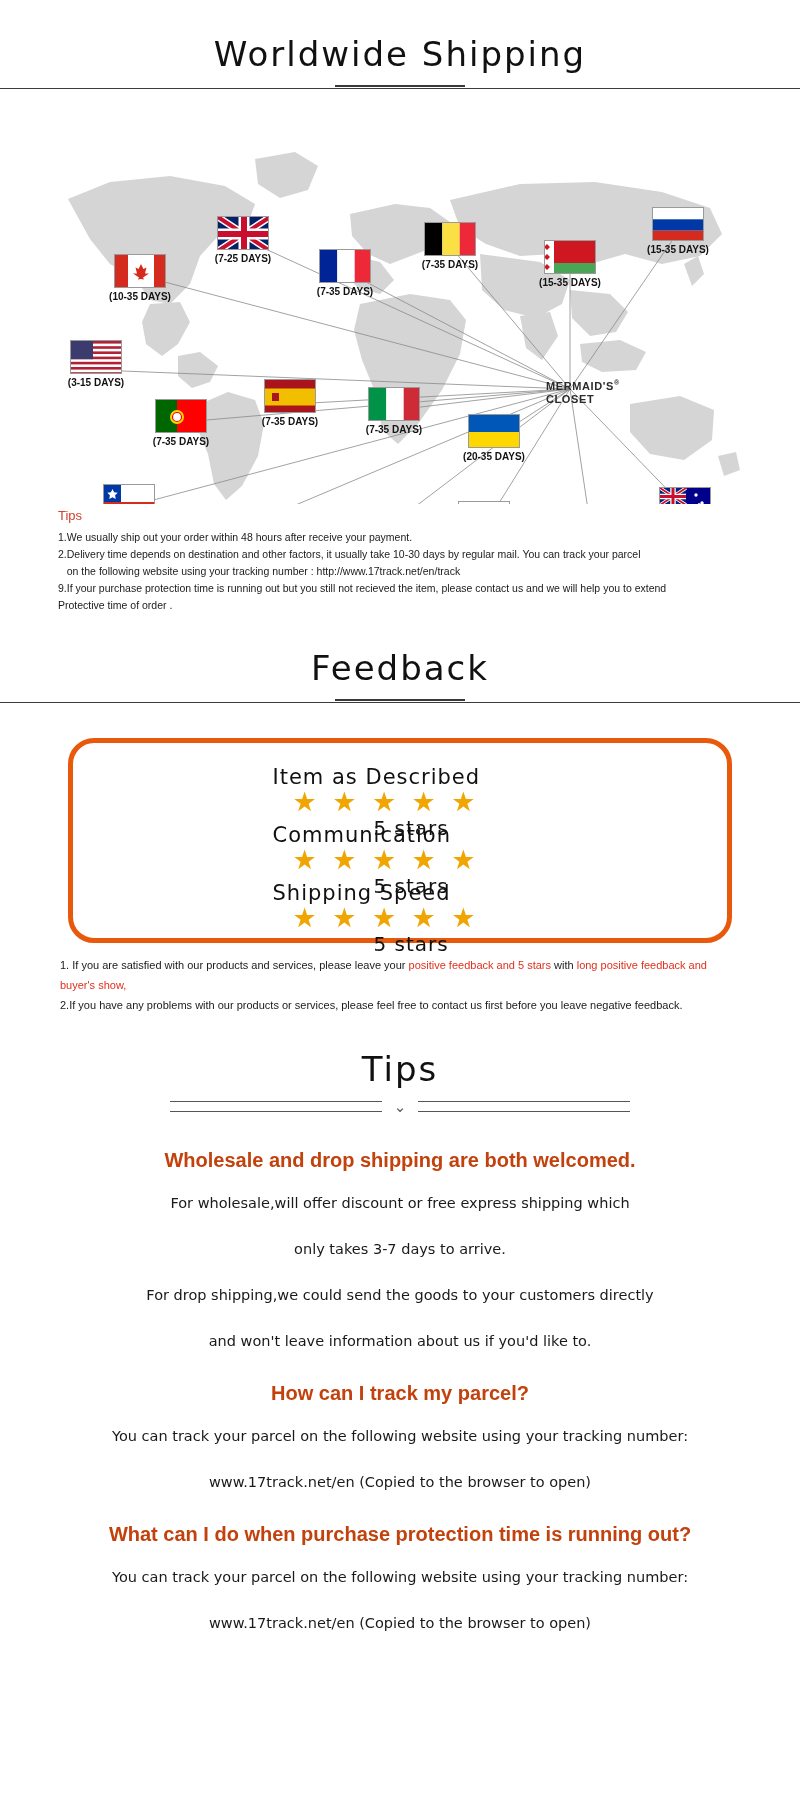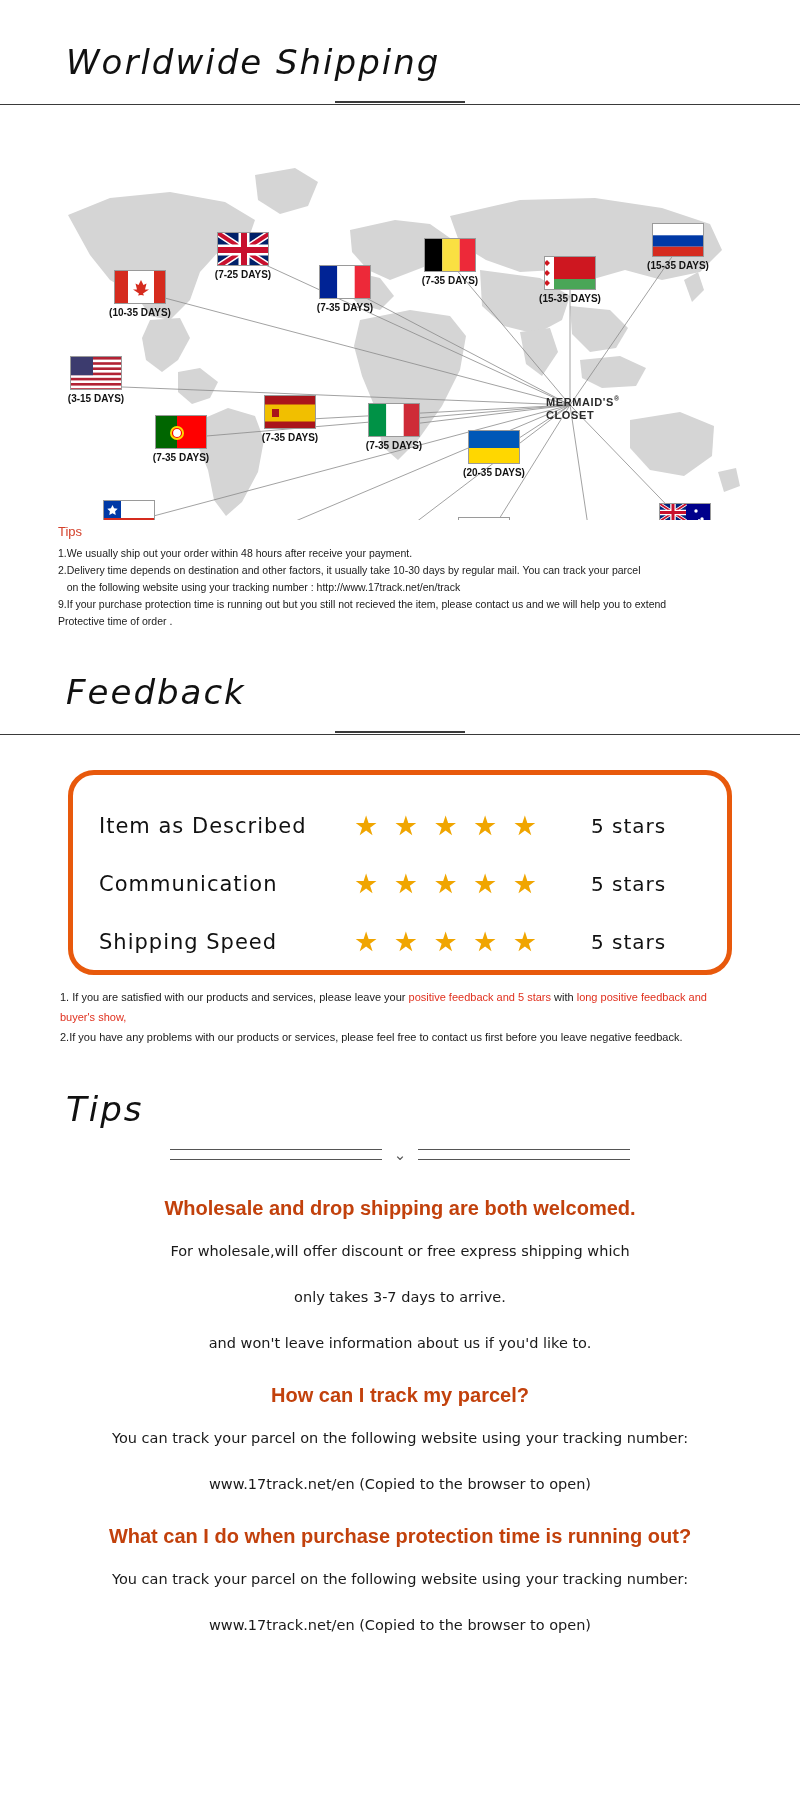--- a/index.html
+++ b/index.html
@@ -16,29 +16,28 @@
     position: relative;
   }
   .page {
     width: 700px;
     margin: 0 auto;
     position: relative;
   }
 
   
   .section-title {
-    text-align: left;
+    text-align: center;
     font-size: 34px;
     font-weight: normal;
     letter-spacing: 2px;
     color: #111;
-    margin: 16px;
+    margin: 8px;
     padding-top: 26px;
     font-family: "DejaVu Sans", sans-serif;
-    font-style: italic;
   }
   .title-rule-wrap {
     position: relative;
     height: 14px;
   }
   .title-rule-long {
     position: absolute;
     left: -50px;
     right: -50px;
     top: 6px;
@@ -122,20 +121,21 @@
     border: 5px solid #e8590c;
     border-radius: 26px;
     margin: 28px 18px 0 18px;
     padding: 22px 26px 18px 26px;
     height: 205px;
   }
   .fb-row {
     display: flex;
     align-items: center;
     height: 58px;
+    flex-direction: column;
   }
   .fb-label {
     width: 255px;
     font-size: 21px;
     letter-spacing: 1px;
     color: #111;
     font-family: "DejaVu Sans", sans-serif;
   }
   .fb-stars {
     width: 215px;
@@ -508,20 +508,21 @@
   <div class="tips-divider">
     <div class="ln ln1"></div>
     <div class="ln ln2"></div>
     <div class="chev">⌄</div>
   </div>
 
   <div class="block">
     <h3>Wholesale and drop shipping are both welcomed.</h3>
     <p>For wholesale,will offer discount or free express shipping which</p>
     <p>only takes 3-7 days to arrive.</p>
+    <p>For drop shipping,we could send the goods to your customers directly</p>
     <p>and won't leave information about us if you'd like to.</p>
   </div>
 
   <div class="block q">
     <h3>How can I track my parcel?</h3>
     <p>You can track your parcel on the following website using your tracking number:</p>
     <p>www.17track.net/en  (Copied to the browser to open)</p>
   </div>
 
   <div class="block q">

